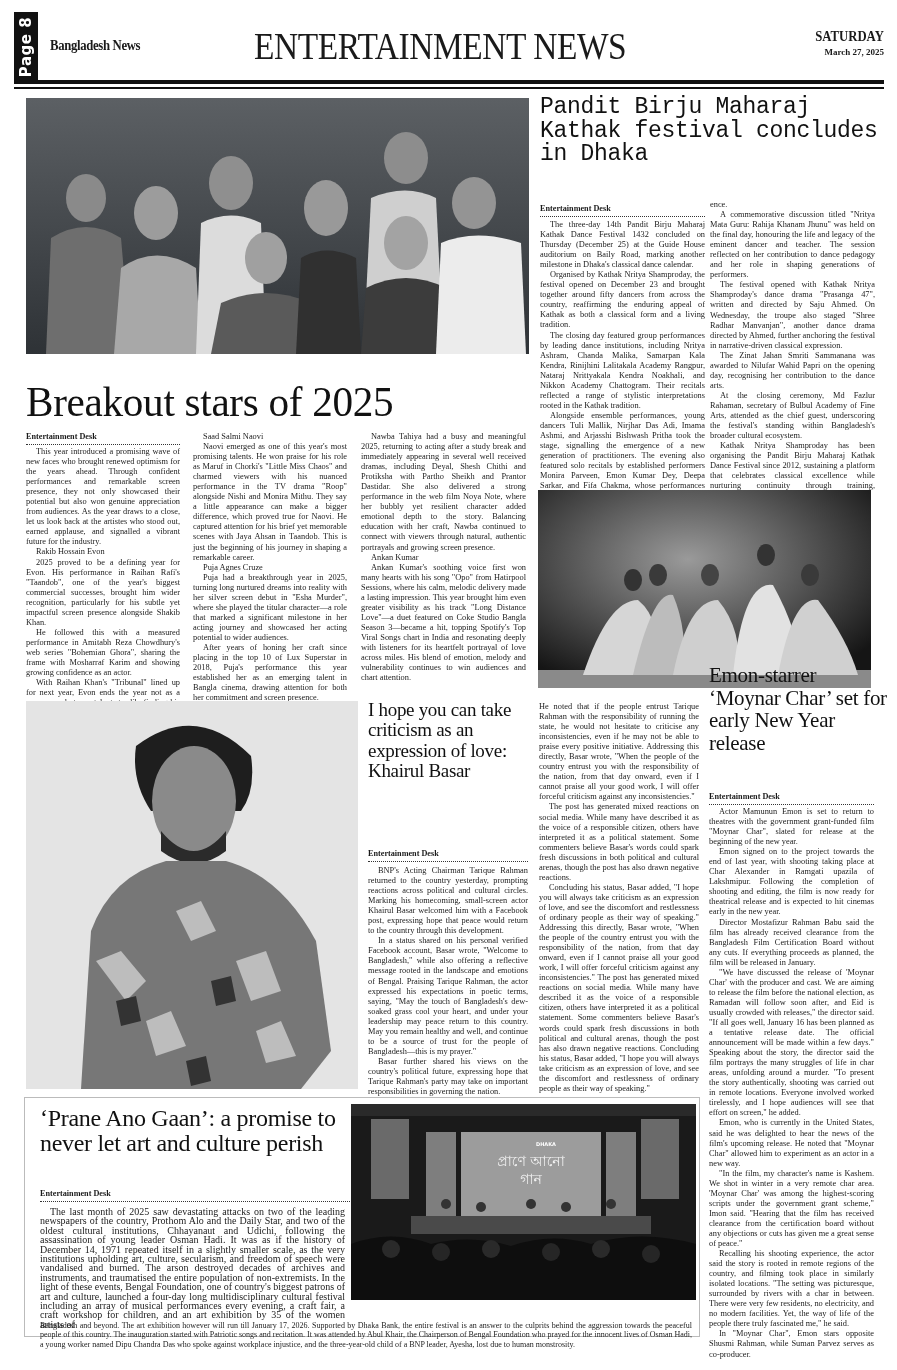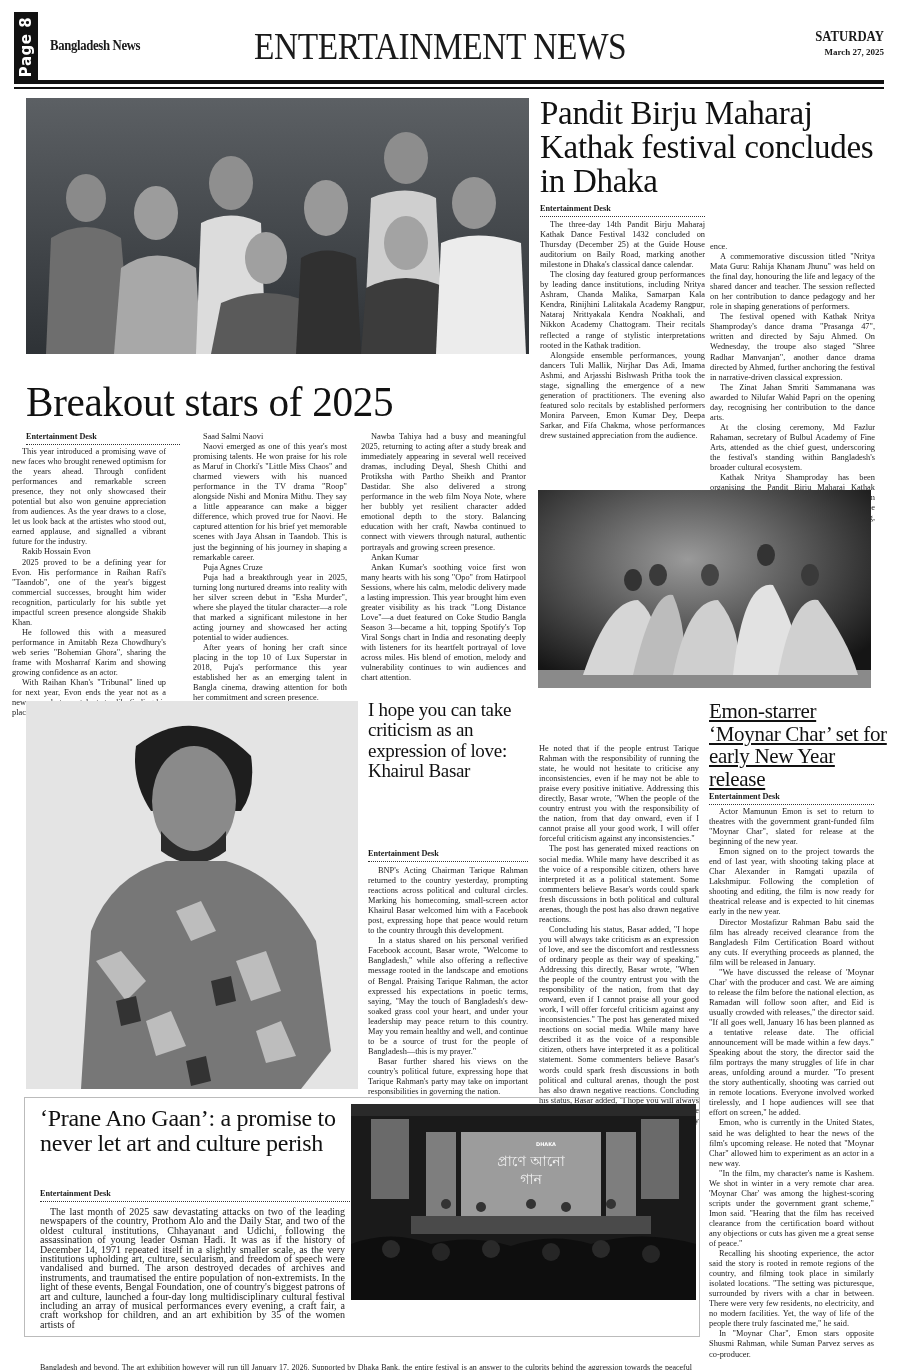--- a/index.html
+++ b/index.html
@@ -29,21 +29,21 @@
   
   .headline { position: absolute; font-family: "Liberation Serif", serif; font-weight: normal; color: #111;
     line-height: 1.03; letter-spacing: -0.3px; }
   .desk { position: absolute; font-family: "Liberation Serif", serif; font-weight: bold; font-size: 8.2px;
     border-bottom: 1.5px dotted #333; padding-bottom: 3px; }
 
   
   .col { position: absolute; font-family: "Liberation Serif", serif; font-size: 8.35px; line-height: 10.05px;
     text-align: justify; hyphens: auto; color: #222; }
   .col p { text-indent: 10px; }
-  .col p.noindent { text-indent: 0; margin-top: 42px; }
+  .col p.noindent { text-indent: 0; }
 
   .box { position: absolute; left: 24px; top: 1097px; width: 676px; height: 240px; border: 1.5px solid #bbb; }
 </style>
 </head>
 <body>
 
 <div class="masthead">
   <div class="page-tab">
       <span>Page 8</span>
     </div>
@@ -83,51 +83,52 @@
     <path d="M335 256 L340 190 Q380 170 420 190 L425 256 Z" fill="#3c3c3c"></path>
     <ellipse cx="448" cy="105" rx="22" ry="26" fill="#949494"></ellipse>
     <path d="M410 256 L415 145 Q450 130 495 145 L500 256 Z" fill="#ececec"></path>
   </svg>
 </div>
 
 <h1 class="headline" style="left:26px; top:381px; font-size:42px; transform:scaleX(0.98); transform-origin:left;">Breakout stars of 2025</h1>
 
 <div class="desk" style="left:26px; top:432px; width:154px;">Entertainment Desk</div>
 
-<div class="col" style="left:12px; top:447px; width:154px;">
+<div class="col" style="left:26px; top:447px; width:154px;">
   <p>This year introduced a promising wave of new faces who brought renewed optimism for the years ahead. Through confident performances and remarkable screen presence, they not only showcased their potential but also won genuine appreciation from audiences. As the year draws to a close, let us look back at the artistes who stood out, earned applause, and signalled a vibrant future for the industry.</p>
   <p>Rakib Hossain Evon</p>
   <p>2025 proved to be a defining year for Evon. His performance in Raihan Rafi's "Taandob", one of the year's biggest commercial successes, brought him wider recognition, particularly for his subtle yet impactful screen presence alongside Shakib Khan.</p>
   <p>He followed this with a measured performance in Amitabh Reza Chowdhury's web series "Bohemian Ghora", sharing the frame with Mosharraf Karim and showing growing confidence as an actor.</p>
   <p>With Raihan Khan's "Tribunal" lined up for next year, Evon ends the year not as a newcomer, but as a talent steadily finding his place.</p>
 </div>
 <div class="col" style="left:193px; top:432px; width:154px;">
   <p>Saad Salmi Naovi</p>
   <p>Naovi emerged as one of this year's most promising talents. He won praise for his role as Maruf in Chorki's "Little Miss Chaos" and charmed viewers with his nuanced performance in the TV drama "Roop" alongside Nishi and Monira Mithu.  They say a little appearance can make a bigger difference, which proved true for Naovi. He captured attention for his brief yet memorable scenes with Jaya Ahsan in Taandob. This is just the beginning of his journey in shaping a remarkable career.</p>
   <p>Puja Agnes Cruze</p>
   <p>Puja had a breakthrough year in 2025, turning long nurtured dreams into reality with her silver screen debut in "Esha Murder", where she played the titular character—a role that marked a significant milestone in her acting journey and showcased her acting potential to wider audiences.</p>
   <p>After years of honing her craft since placing in the top 10 of Lux Superstar in 2018, Puja's performance this year established her as an emerging talent in Bangla cinema, drawing attention for both her commitment and screen presence.</p>
   <p>Nawba Tahiya</p>
 </div>
 <div class="col" style="left:361px; top:432px; width:165px;">
   <p>Nawba Tahiya had a busy and meaningful 2025, returning to acting after a study break and immediately appearing in several well received dramas, including Deyal, Shesh Chithi and Protiksha with Partho Sheikh and Prantor Dastidar. She also delivered a strong performance in the web film Noya Note, where her bubbly yet resilient character added emotional depth to the story. Balancing education with her craft, Nawba continued to connect with viewers through natural, authentic portrayals and growing screen presence.</p>
   <p>Ankan Kumar</p>
   <p>Ankan Kumar's soothing voice first won many hearts with his song "Opo" from Hatirpool Sessions, where his calm, melodic delivery made a lasting impression. This year brought him even greater visibility as his track "Long Distance Love"—a duet featured on Coke Studio Bangla Season 3—became a hit, topping Spotify's Top Viral Songs chart in India and resonating deeply with listeners for its heartfelt portrayal of love across miles. His blend of emotion, melody and vulnerability continues to win audiences and chart attention.</p>
 </div>
 
-<h1 class="headline" style="left:540px; top:96px; width:350px; font-size:33px;">Pandit Birju Maharaj Kathak festival concludes in Dhaka</h1>
+<h1 class="headline" style="left:540px; top:96px; width:350px; font-size:23px;font-family:Liberation Mono, monospace;">Pandit Birju Maharaj Kathak festival concludes in Dhaka</h1>
 <div class="desk" style="left:540px; top:204px; width:165px;">Entertainment Desk</div>
 <div class="col" style="left:540px; top:220px; width:165px;">
   <p>The three-day 14th Pandit Birju Maharaj Kathak Dance Festival 1432 concluded on Thursday (December 25) at the Guide House auditorium on Baily Road, marking another milestone in Dhaka's classical dance calendar.</p>
+  <p>Organised by Kathak Nritya Shamproday, the festival opened on December 23 and brought together around fifty dancers from across the country, reaffirming the enduring appeal of Kathak as both a classical form and a living tradition.</p>
   <p>The closing day featured group performances by leading dance institutions, including Nritya Ashram, Chanda Malika, Samarpan Kala Kendra, Rinijhini Lalitakala Academy Rangpur, Nataraj Nrittyakala Kendra Noakhali, and Nikkon Academy Chattogram. Their recitals reflected a range of stylistic interpretations rooted in the Kathak tradition.</p>
   <p>Alongside ensemble performances, young dancers Tuli Mallik, Nirjhar Das Adi, Imama Ashmi, and Arjasshi Bishwash Pritha took the stage, signalling the emergence of a new generation of practitioners. The evening also featured solo recitals by established performers Monira Parveen, Emon Kumar Dey, Deepa Sarkar, and Fifa Chakma, whose performances drew sustained appreciation from the audience.</p>
 </div>
 <div class="col" style="left:710px; top:200px; width:165px;">
   <p class="noindent">ence.</p>
-  <p>A commemorative discussion titled "Nritya Mata Guru: Rahija Khanam Jhunu" was held on the final day, honouring the life and legacy of the shared dancer and teacher. The session reflected on her contribution to dance pedagogy and her role in shaping generations of performers.</p>
+  <p>A commemorative discussion titled "Nritya Mata Guru: Rahija Khanam Jhunu" was held on the final day, honouring the life and legacy of the eminent dancer and teacher. The session reflected on her contribution to dance pedagogy and her role in shaping generations of performers.</p>
   <p>The festival opened with Kathak Nritya Shamproday's dance drama "Prasanga 47", written and directed by Saju Ahmed. On Wednesday, the troupe also staged "Shree Radhar Manvanjan", another dance drama directed by Ahmed, further anchoring the festival in narrative-driven classical expression.</p>
   <p>The Zinat Jahan Smriti Sammanana was awarded to Nilufar Wahid Papri on the opening day, recognising her contribution to the dance arts.</p>
   <p>At the closing ceremony, Md Fazlur Rahaman, secretary of Bulbul Academy of Fine Arts, attended as the chief guest, underscoring the festival's standing within Bangladesh's broader cultural ecosystem.</p>
   <p>Kathak Nritya Shamproday has been organising the Pandit Birju Maharaj Kathak Dance Festival since 2012, sustaining a platform that celebrates classical excellence while nurturing continuity through training, performance, and dialogue.</p>
 </div>
 
 <div class="photo" style="left:538px; top:490px; width:333px; height:198px;">
   <svg viewBox="0 0 333 198" preserveAspectRatio="none">
     <defs>
       <radialGradient id="g2" cx="0.45" cy="0.35" r="0.7">
@@ -169,21 +170,21 @@
   <p>BNP's Acting Chairman Tarique Rahman returned to the country yesterday, prompting reactions across political and cultural circles. Marking his homecoming, small-screen actor Khairul Basar welcomed him with a Facebook post, expressing hope that peace would return to the country through this development.</p>
   <p>In a status shared on his personal verified Facebook account, Basar wrote, "Welcome to Bangladesh," while also offering a reflective message rooted in the landscape and emotions of Bengal. Praising Tarique Rahman, the actor expressed his expectations in poetic terms, saying, "May the touch of Bangladesh's dew-soaked grass cool your heart, and under your leadership may peace return to this country. May you remain healthy and well, and continue to be a source of trust for the people of Bangladesh—this is my prayer."</p>
   <p>Basar further shared his views on the country's political future, expressing hope that Tarique Rahman's party may take on important responsibilities in governing the nation.</p>
 </div>
 <div class="col" style="left:539px; top:702px; width:160px;">
   <p class="noindent">He noted that if the people entrust Tarique Rahman with the responsibility of running the state, he would not hesitate to criticise any inconsistencies, even if he may not be able to praise every positive initiative. Addressing this directly, Basar wrote, "When the people of the country entrust you with the responsibility of the nation, from that day onward, even if I cannot praise all your good work, I will offer forceful criticism against any inconsistencies."</p>
   <p>The post has generated mixed reactions on social media. While many have described it as the voice of a responsible citizen, others have interpreted it as a political statement. Some commenters believe Basar's words could spark fresh discussions in both political and cultural arenas, though the post has also drawn negative reactions.</p>
   <p>Concluding his status, Basar added, "I hope you will always take criticism as an expression of love, and see the discomfort and restlessness of ordinary people as their way of speaking."  Addressing this directly, Basar wrote, "When the people of the country entrust you with the responsibility of the nation, from that day onward, even if I cannot praise all your good work, I will offer forceful criticism against any inconsistencies." The post has generated mixed reactions on social media. While many have described it as the voice of a responsible citizen, others have interpreted it as a political statement. Some commenters believe Basar's words could spark fresh discussions in both political and cultural arenas, though the post has also drawn negative reactions. Concluding his status, Basar added, "I hope you will always take criticism as an expression of love, and see the discomfort and restlessness of ordinary people as their way of speaking."</p>
 </div>
 
-<h1 class="headline" style="left:709px; top:700px; width:180px; font-size:21px; line-height:1.08;text-decoration:underline;">Emon-starrer ‘Moynar Char’ set for early New Year release</h1>
+<h1 class="headline" style="left:709px; top:664px; width:180px; font-size:21px; line-height:1.08;">Emon-starrer ‘Moynar Char’ set for early New Year release</h1>
 <div class="desk" style="left:709px; top:792px; width:165px;">Entertainment Desk</div>
 <div class="col" style="left:709px; top:807px; width:165px;">
   <p>Actor Mamunun Emon is set to return to theatres with the government grant-funded film "Moynar Char", slated for release at the beginning of the new year.</p>
   <p>Emon signed on to the project towards the end of last year, with shooting taking place at Char Alexander in Ramgati upazila of Lakshmipur. Following the completion of shooting and editing, the film is now ready for theatrical release and is expected to hit cinemas early in the new year.</p>
   <p>Director Mostafizur Rahman Babu said the film has already received clearance from the Bangladesh Film Certification Board without any cuts. If everything proceeds as planned, the film will be released in January.</p>
   <p>"We have discussed the release of 'Moynar Char' with the producer and cast. We are aiming to release the film before the national election, as Ramadan will follow soon after, and Eid is usually crowded with releases," the director said. "If all goes well, January 16 has been planned as a tentative release date. The official announcement will be made within a few days." Speaking about the story, the director said the film portrays the many struggles of life in char areas, unfolding around a murder. "To present the story authentically, shooting was carried out in remote locations. Everyone involved worked tirelessly, and I hope audiences will see that effort on screen," he added.</p>
   <p>Emon, who is currently in the United States, said he was delighted to hear the news of the film's upcoming release. He noted that "Moynar Char" allowed him to experiment as an actor in a new way.</p>
   <p>"In the film, my character's name is Kashem. We shot in winter in a very remote char area. 'Moynar Char' was among the highest-scoring scripts under the government grant scheme," Imon said. "Hearing that the film has received clearance from the certification board without any objections or cuts has given me a great sense of peace."</p>
   <p>Recalling his shooting experience, the actor said the story is rooted in remote regions of the country, and filming took place in similarly isolated locations. "The setting was picturesque, surrounded by rivers with a char in between. There were very few residents, no electricity, and no modern facilities. Yet, the way of life of the people there truly fascinated me," he said.</p>
   <p>In "Moynar Char", Emon stars opposite Shusmi Rahman, while Suman Parvez serves as co-producer.</p>

